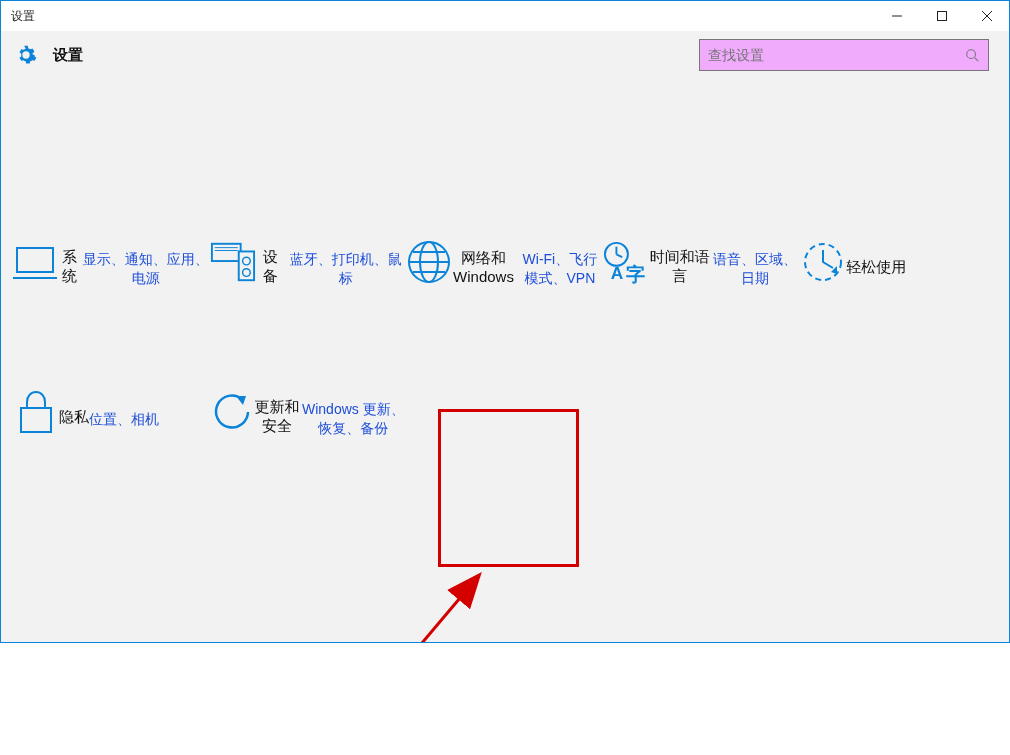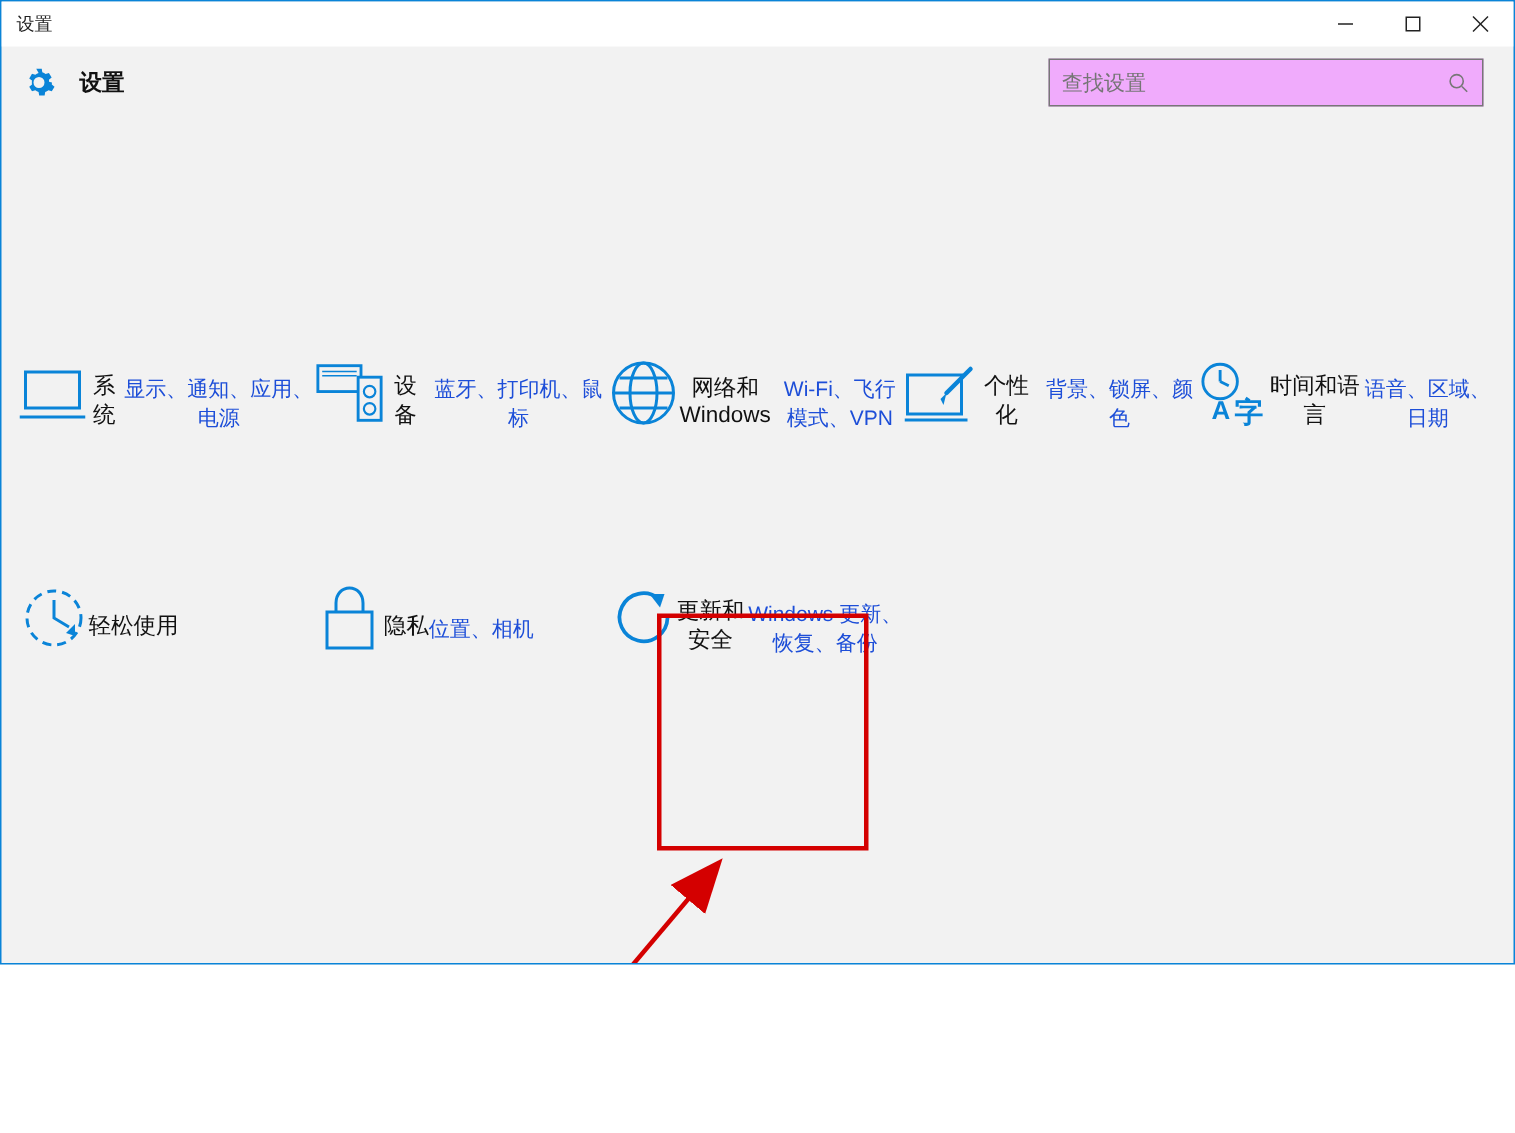--- a/index.html
+++ b/index.html
@@ -120,32 +120,20 @@
             <ellipse cx="22" cy="22" rx="9" ry="20" fill="none" stroke="#0a84d8" stroke-width="2"></ellipse>
             <line x1="2" y1="22" x2="42" y2="22" stroke="#0a84d8" stroke-width="2"></line>
             <line x1="6" y1="12" x2="38" y2="12" stroke="#0a84d8" stroke-width="2"></line>
             <line x1="6" y1="32" x2="38" y2="32" stroke="#0a84d8" stroke-width="2"></line>
           </svg>
         </div>
         <div class="tile-title">网络和 Windows</div>
         <div class="tile-desc">Wi-Fi、飞行模式、VPN</div>
       </div>
 
-      <div class="tile">
-        <div class="tile-icon">
-          <svg width="46" height="40" viewBox="0 0 46 40">
-            <rect x="2" y="8" width="36" height="26" fill="none" stroke="#0a84d8" stroke-width="2"></rect>
-            <line x1="0" y1="38" x2="42" y2="38" stroke="#0a84d8" stroke-width="2"></line>
-            <path d="M 28 20 L 44 4" stroke="#0a84d8" stroke-width="3" stroke-linecap="round"></path>
-            <path d="M 24 24 L 28 20 L 26 28 Z" fill="#0a84d8"></path>
-          </svg>
-        </div>
-        <div class="tile-title">个性化</div>
-        <div class="tile-desc">背景、锁屏、颜色</div>
-      </div>
 
 
       <div class="tile">
         <div class="tile-icon">
           <svg width="48" height="44" viewBox="0 0 48 44">
             <circle cx="14" cy="14" r="12" fill="none" stroke="#0a84d8" stroke-width="2"></circle>
             <line x1="14" y1="14" x2="14" y2="6" stroke="#0a84d8" stroke-width="2"></line>
             <line x1="14" y1="14" x2="20" y2="17" stroke="#0a84d8" stroke-width="2"></line>
             <text x="8" y="40" font-size="18" fill="#0a84d8" font-weight="600">A</text>
             <text x="24" y="42" font-size="20" fill="#0a84d8" font-weight="600">字</text>

